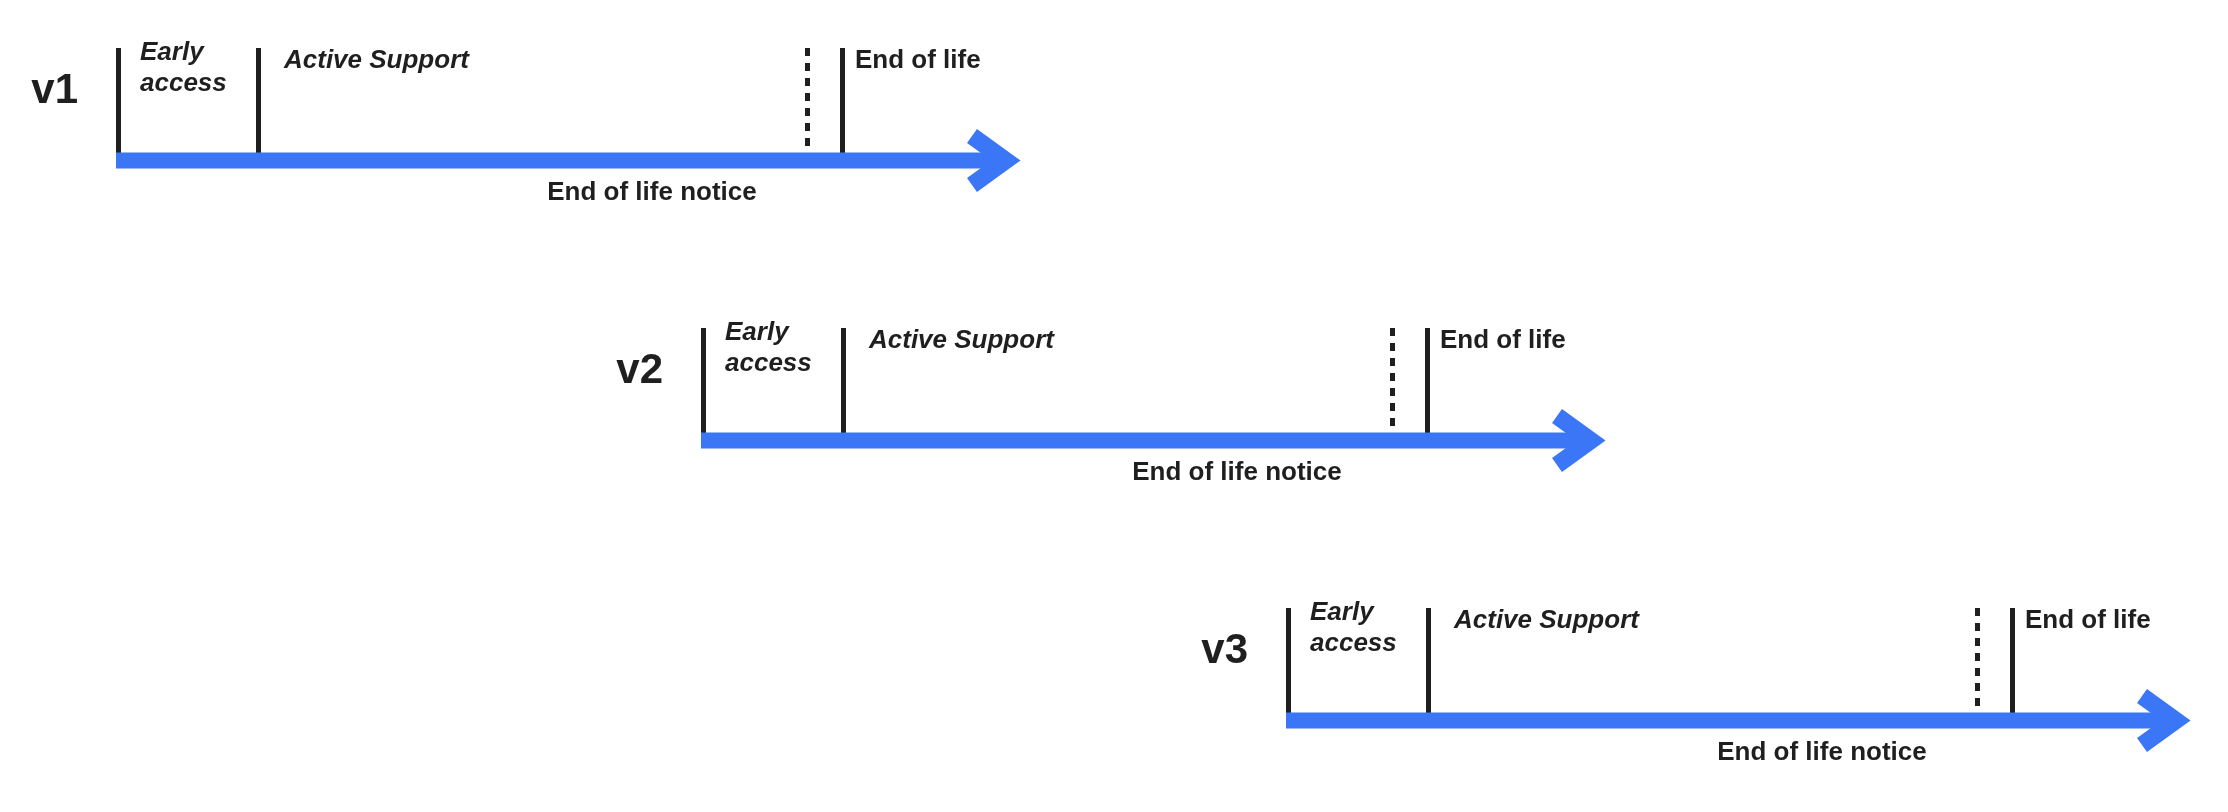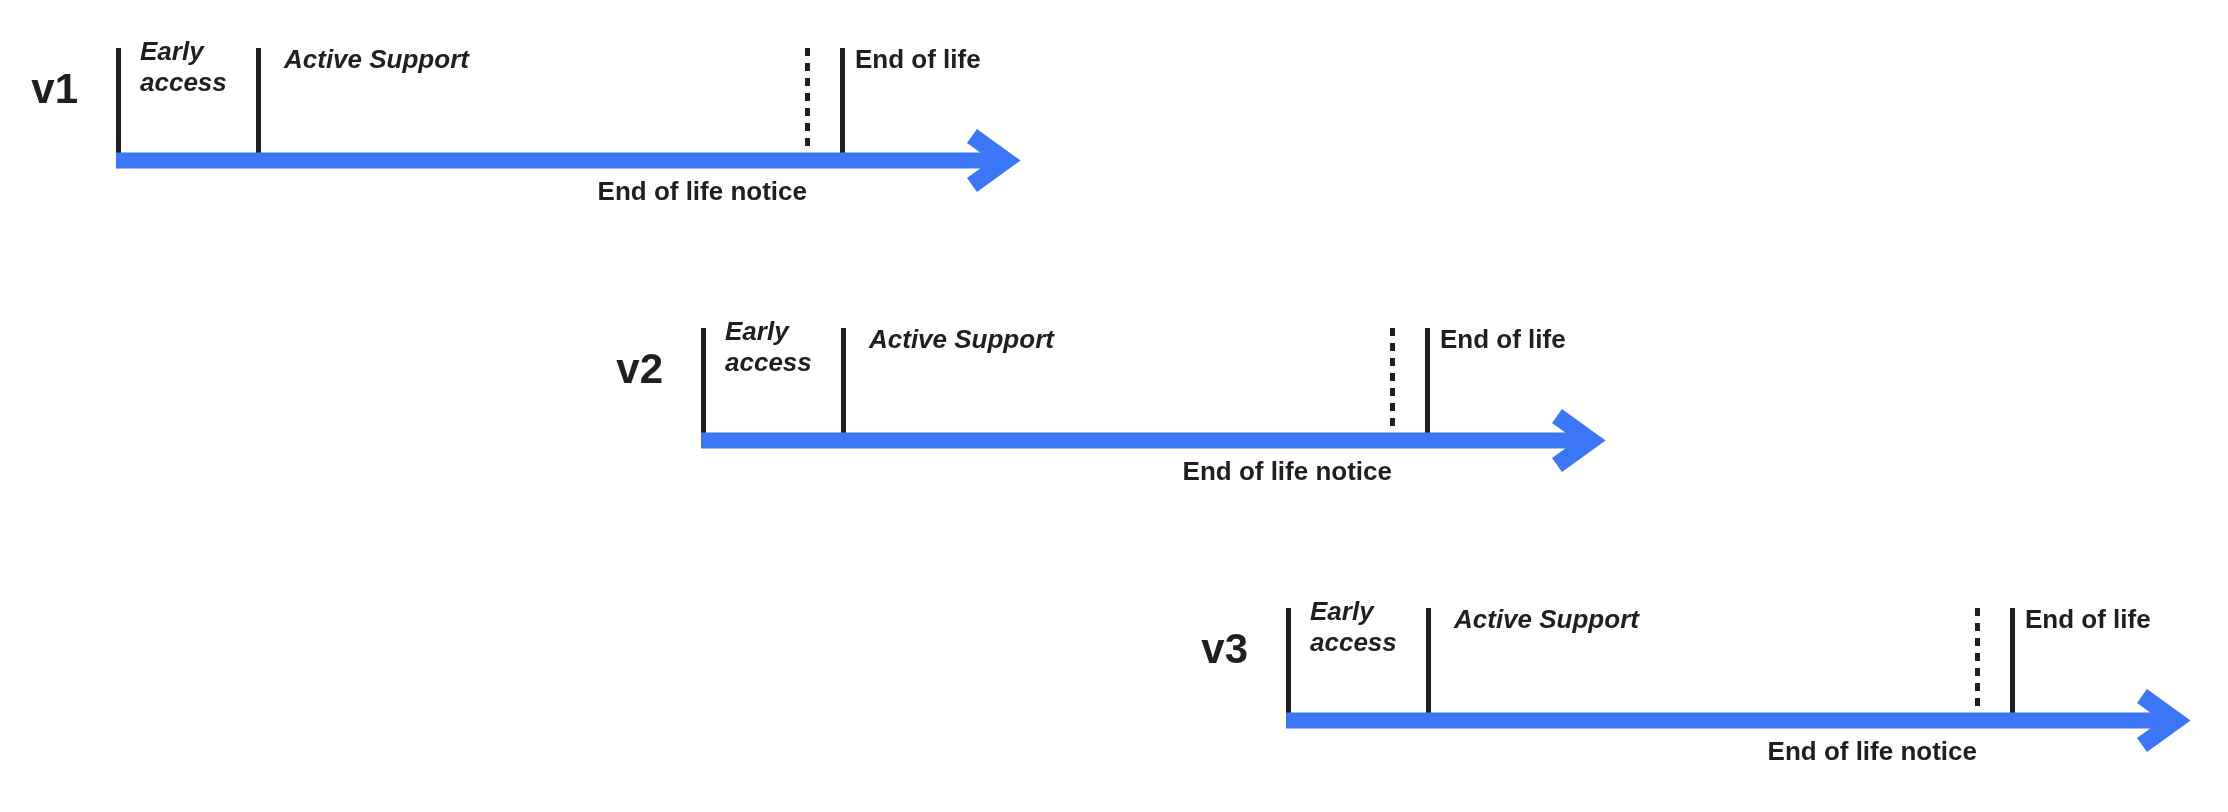--- a/index.html
+++ b/index.html
@@ -64,21 +64,21 @@
     position: absolute;
     font-size: 26px;
     line-height: 31px;
     font-weight: 700;
     color: var(--ink, #1f1f1f);
     white-space: normal;
   }
   .lbl.early   { left: 140px; top: 36px; width: 112px; font-style: italic; }
   .lbl.active  { left: 284px; top: 44px; width: 420px; white-space: nowrap; font-style: italic; }
   .lbl.eol-lbl { left: 820px; top: 44px; width: 220px; white-space: nowrap; margin-left: 35px; }
-  .lbl.notice  { left: 497px; top: 176px; width: 310px; text-align: right; white-space: nowrap; }
+  .lbl.notice  { left: 497px; top: 176px; width: 310px; text-align: center; white-space: nowrap; }
 
   .arrow-svg {
     position: absolute;
     left: 116px;
     top: 126px;
     width: 910px;
     height: 70px;
   }
   .arrow-svg .shaft,
   .arrow-svg .head {

